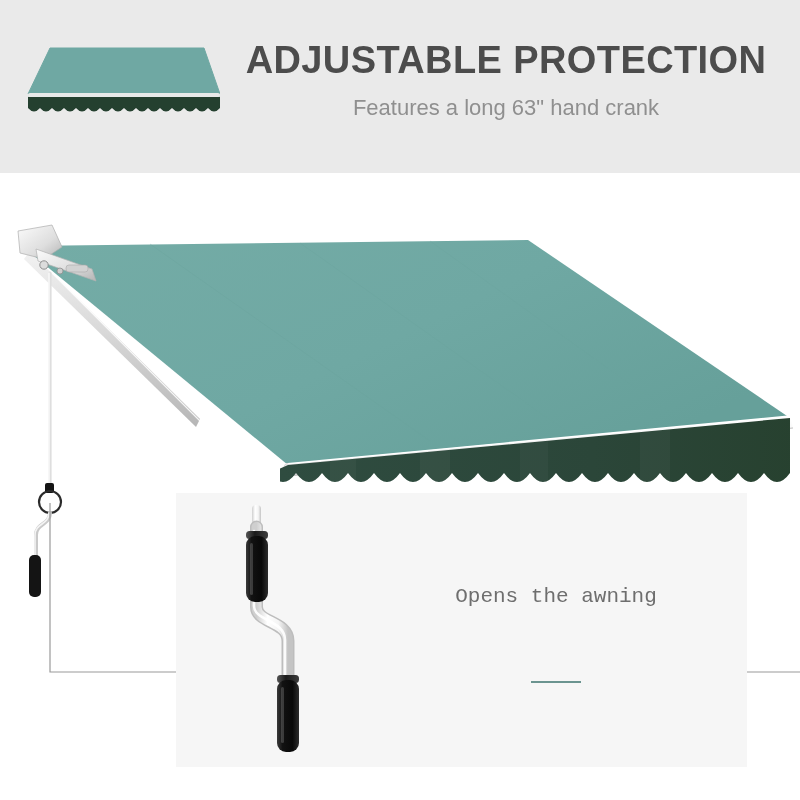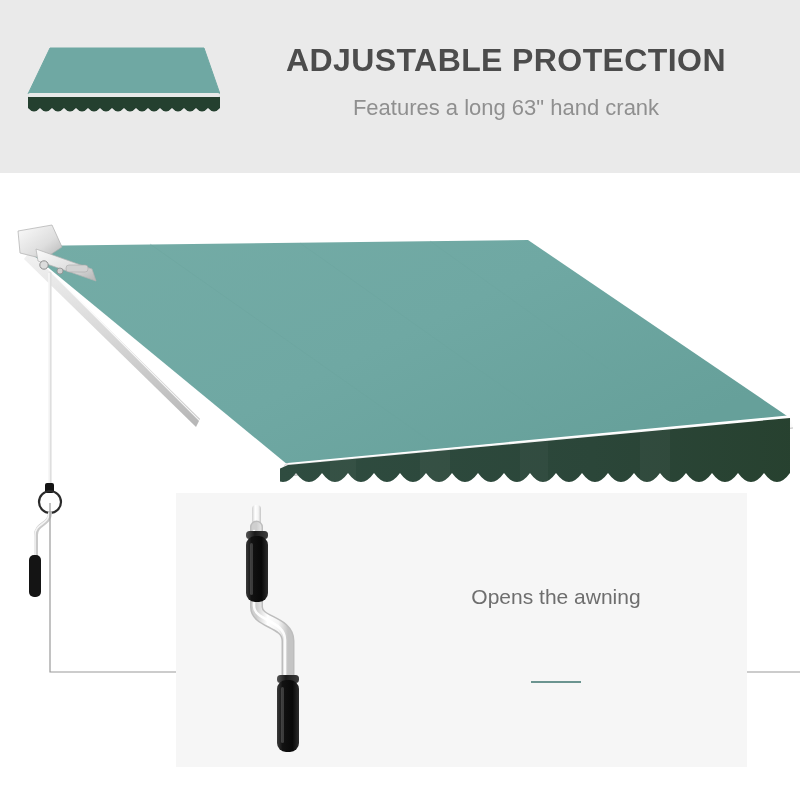--- a/index.html
+++ b/index.html
@@ -31,21 +31,21 @@
     left: 8px; top: 46px;
     width: 212px; height: 68px;
   }
   #header-text-block {
     position: absolute;
     left: 226px; top: 40px;
     width: 560px;
     text-align: center;
   }
   #title {
-    font-size: 32px;
+    font-size: 38px;
     font-weight: bold;
     letter-spacing: 0.4px;
     color: #4c4c4c;
     line-height: 40px;
     margin: 0;
     white-space: nowrap;
   }
   #subtitle {
     margin: 14px 0 0 0;
     font-size: 22px;
@@ -76,20 +76,21 @@
     width: 160px; height: 260px;
   }
   #inset-text {
     position: absolute;
     left: 220px; top: 88px;
     width: 320px;
     text-align: center;
     color: #6e6e6e;
     font-size: 21px;
     line-height: 32px;
+    font-family: Liberation Mono, monospace;
   }
   #inset-text .line { display: block; white-space: nowrap; }
   #inset-divider {
     position: absolute;
     left: 355px; top: 188px;
     width: 50px; height: 2px;
     background: #6b9490;
   }
 </style>
 </head>

